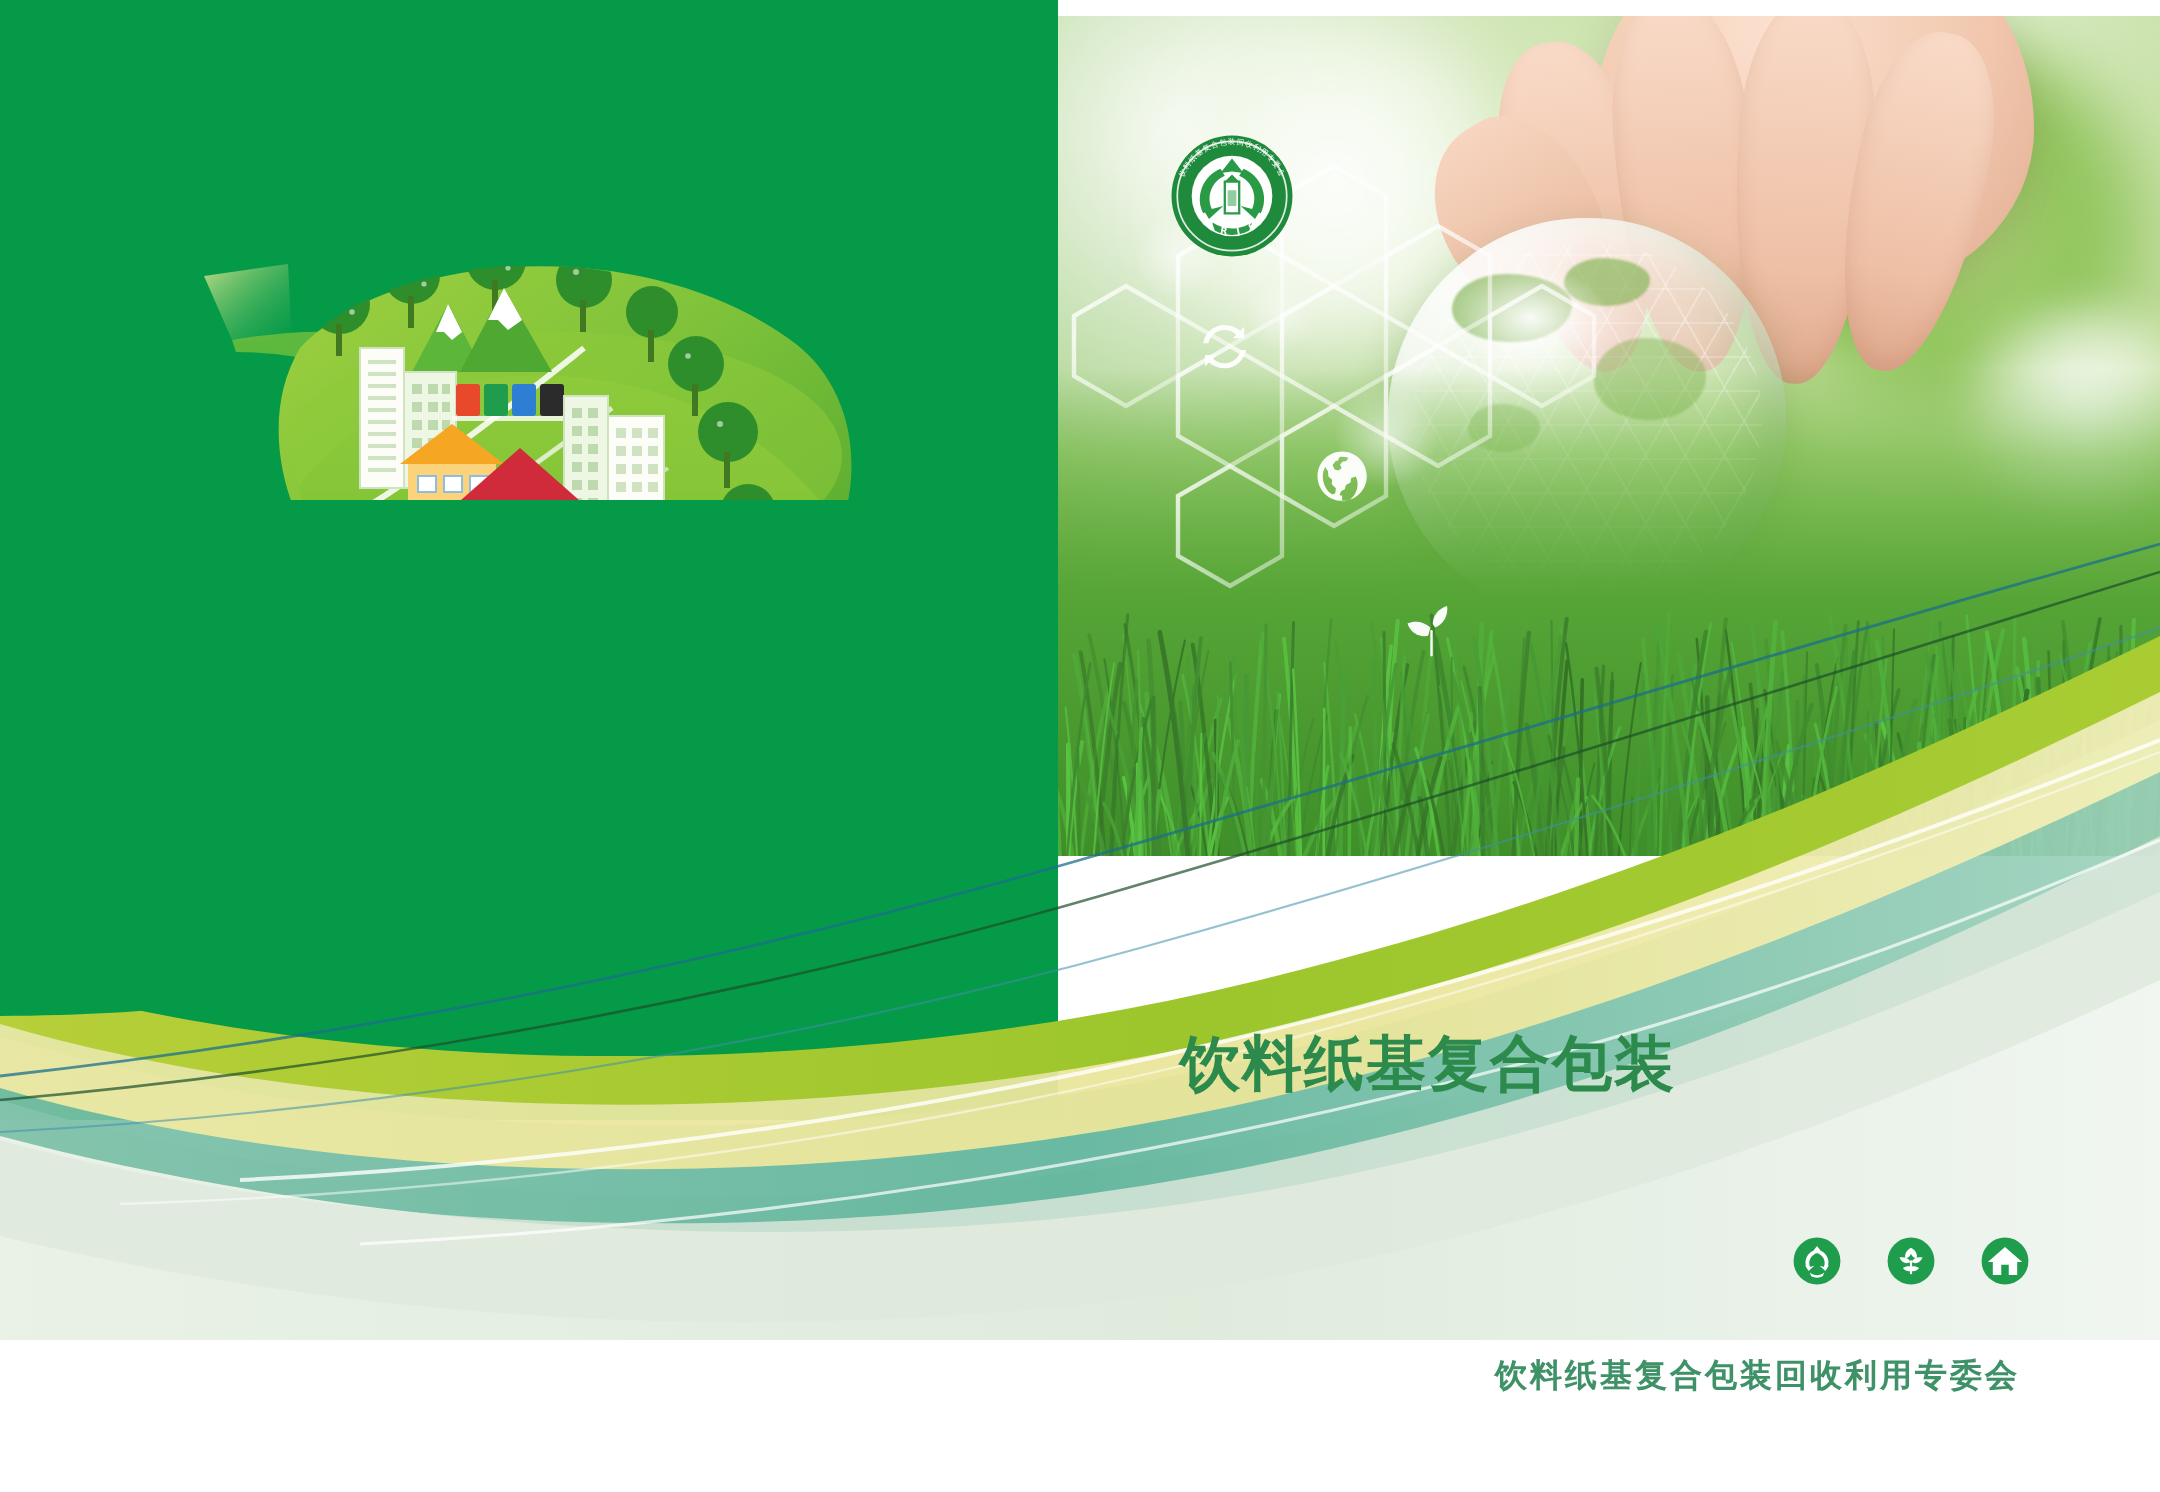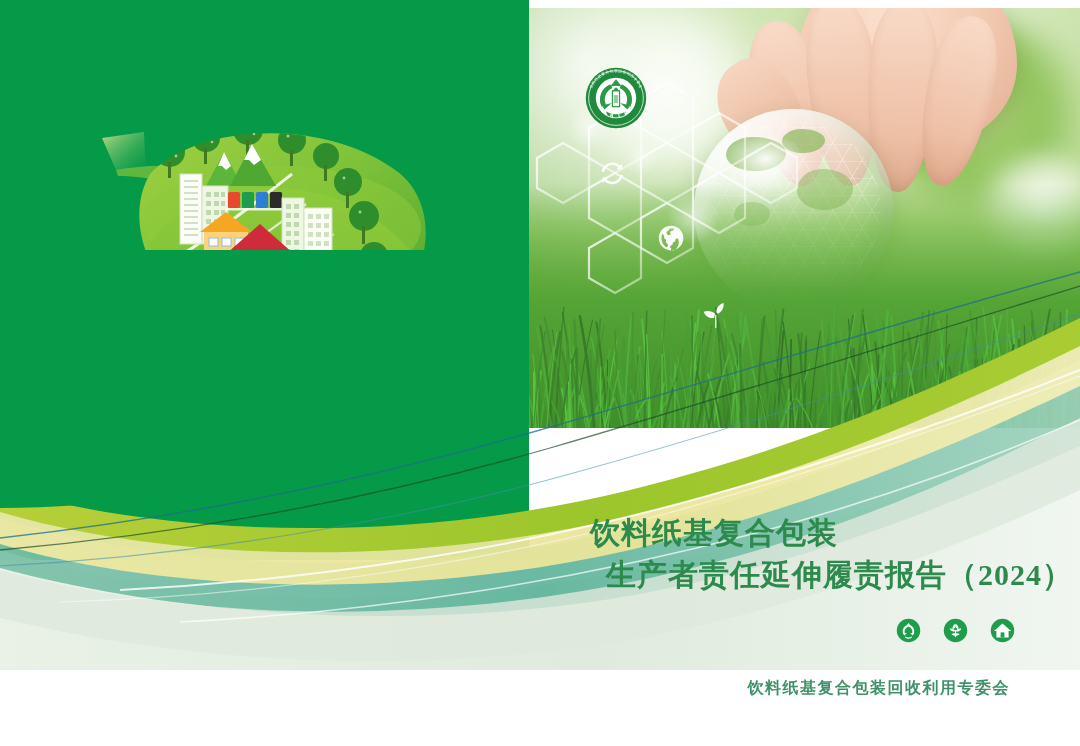--- a/index.html
+++ b/index.html
@@ -1008,21 +1008,20 @@
     <text font-size="5.2" fill="#ffffff" font-family="'DejaVu Sans',sans-serif" letter-spacing="0.6">
       <textPath href="#arcTop" startOffset="50%" text-anchor="middle">饮料纸基复合包装回收利用专委会</textPath>
     </text>
     <text font-size="6.5" fill="#ffffff" font-family="'DejaVu Sans',sans-serif" letter-spacing="2.6" font-weight="bold">
       <textPath href="#arcBot" startOffset="50%" text-anchor="middle">C R I C</textPath>
     </text>
   </svg>
 
   <div class="title-block">
     <div class="title-line l1">饮料纸基复合包装</div>
-    <div class="title-line l2">生产者责任延伸履责报告（2024）</div>
   </div>
 
   <div class="badges">
     <svg class="badge" viewBox="0 0 32 32">
       <circle cx="16" cy="16" r="15" fill="#1f9d4d"></circle>
       <g fill="#ffffff">
         <path d="M16 6.4 l4.2 5.4 -4.2 -0.7 -4.2 0.7 z"></path>
         <path d="M9.6 20.6 C7.3 16.2 9.4 11.3 13.6 9.4 l1.1 2.1 c-3 1.5 -4.5 5 -3.1 8.2 z"></path>
         <path d="M22.4 20.6 C24.7 16.2 22.6 11.3 18.4 9.4 l-1.1 2.1 c3 1.5 4.5 5 3.1 8.2 z"></path>
         <path d="M10.6 22.4 L8.3 18.6 L11.3 19.8 L14.3 19 z"></path>

